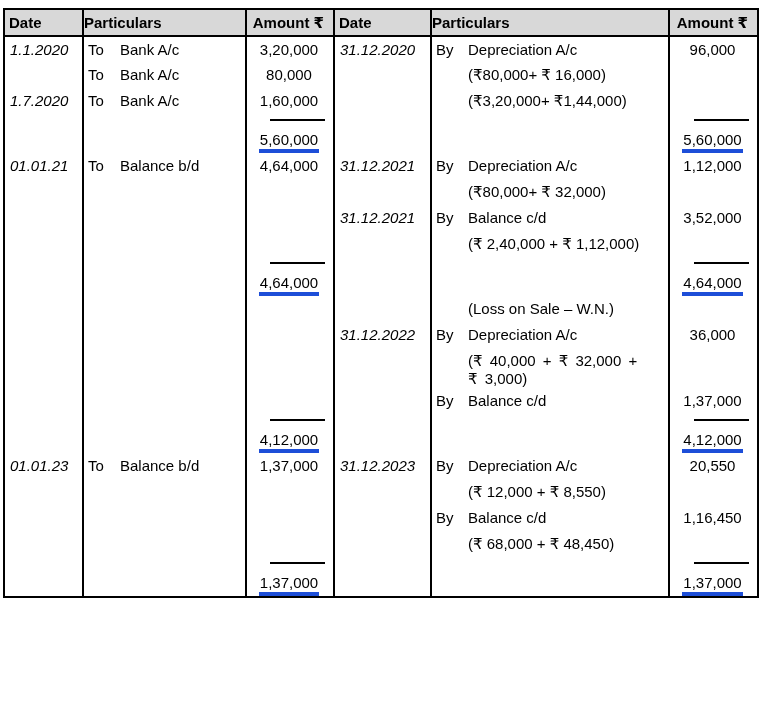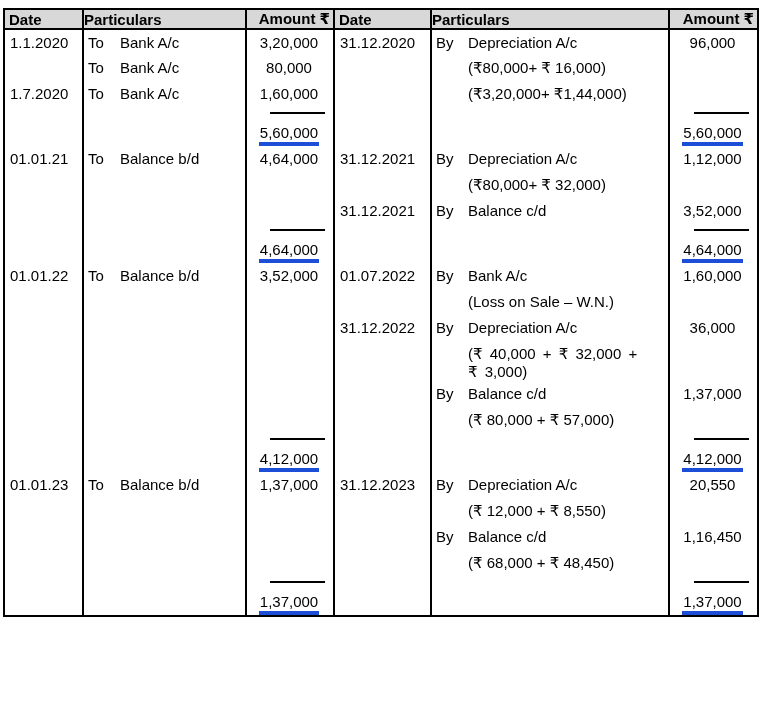--- a/index.html
+++ b/index.html
@@ -26,39 +26,39 @@
     table-layout: fixed;
     border: 2px solid #000000;
     font-size: 15px;
     color: #000000;
   }
   th, td {
     box-sizing: border-box;
     padding: 0;
     overflow: hidden;
   }
-  thead tr { height: 20px; }
+  thead tr { height: 27px; }
   th {
     border: 2px solid #000000;
     background: #d8d8d8;
     font-weight: bold;
     font-size: 15px;
     vertical-align: middle;
   }
   th.h-date { text-align: left; padding-left: 4px; }
   th.h-part { text-align: left; }
-  th.h-amt  { text-align: right; padding-right: 3px; }
+  th.h-amt  { text-align: right; padding-right: 9px; }
   tbody tr { height: 26px; }
   tbody tr.rulerow { height: 13px; }
   td {
     border-left: 2px solid #000000;
     border-right: 2px solid #000000;
     vertical-align: top;
   }
-  td.date { text-align: left; padding: 4px 2px 0 5px; white-space: nowrap; }
+  td.date { text-align: left; padding: 4px 2px 0 5px; white-space: nowrap; font-style: italic; }
   td.part { padding: 4px 2px 0 4px; }
   td.amt  { text-align: center; padding: 4px 4px 0 2px; white-space: nowrap; }
   tr.rulerow td { padding-top: 0; }
   .pline { display: flex; align-items: flex-start; }
   .pre { flex: 0 0 32px; }
   .txt { flex: 1; white-space: pre-line; }
   .pline.wrap .txt { word-spacing: 3px; }
   .total {
     display: inline-block;
     border-bottom: 4px solid #1d4ed8;
@@ -205,57 +205,52 @@
           <td class="amt"></td>
           <td class="date">31.12.2021</td>
           <td class="part">
             <div class="pline">
               <span class="pre">By</span>
               <span class="txt">Balance c/d</span>
             </div>
           </td>
           <td class="amt">3,52,000</td>
         </tr>
+        <tr>
+          <td class="date"></td>
+          <td class="part"></td>
+          <td class="amt"></td>
+          <td class="date"></td>
+          <td class="part">
+            <div class="pline">
+              <span class="pre"></span>
+              <span class="txt">(₹ 2,40,000 + ₹ 1,12,000)</span>
+            </div>
+          </td>
+          <td class="amt"></td>
+        </tr>
         <tr class="rulerow">
           <td class="date"></td>
           <td class="part"></td>
           <td class="amt">
             <div class="rule"></div>
           </td>
           <td class="date"></td>
           <td class="part"></td>
           <td class="amt">
             <div class="rule"></div>
           </td>
         </tr>
         <tr>
           <td class="date"></td>
           <td class="part"></td>
           <td class="amt"><span class="total">4,64,000</span></td>
           <td class="date"></td>
           <td class="part"></td>
           <td class="amt"><span class="total">4,64,000</span></td>
-        </tr>
-        <tr>
-          <td class="date">01.01.22</td>
-          <td class="part">
-            <div class="pline">
-              <span class="pre">To</span>
-              <span class="txt">Balance b/d</span>
-            </div>
-          </td>
-          <td class="amt">3,52,000</td>
-          <td class="date">01.07.2022</td>
-          <td class="part">
-            <div class="pline">
-              <span class="pre">By</span>
-              <span class="txt">Bank A/c</span>
-            </div>
-          </td>
-          <td class="amt">1,60,000</td>
         </tr>
         <tr>
           <td class="date"></td>
           <td class="part"></td>
           <td class="amt"></td>
           <td class="date"></td>
           <td class="part">
             <div class="pline">
               <span class="pre"></span>
               <span class="txt">(Loss on Sale – W.N.)</span>
@@ -295,33 +290,20 @@
           <td class="part"></td>
           <td class="amt"></td>
           <td class="date"></td>
           <td class="part">
             <div class="pline">
               <span class="pre">By</span>
               <span class="txt">Balance c/d</span>
             </div>
           </td>
           <td class="amt">1,37,000</td>
-        </tr>
-        <tr>
-          <td class="date"></td>
-          <td class="part"></td>
-          <td class="amt"></td>
-          <td class="date"></td>
-          <td class="part">
-            <div class="pline">
-              <span class="pre"></span>
-              <span class="txt">(₹ 80,000 + ₹ 57,000)</span>
-            </div>
-          </td>
-          <td class="amt"></td>
         </tr>
         <tr class="rulerow">
           <td class="date"></td>
           <td class="part"></td>
           <td class="amt">
             <div class="rule"></div>
           </td>
           <td class="date"></td>
           <td class="part"></td>
           <td class="amt">

